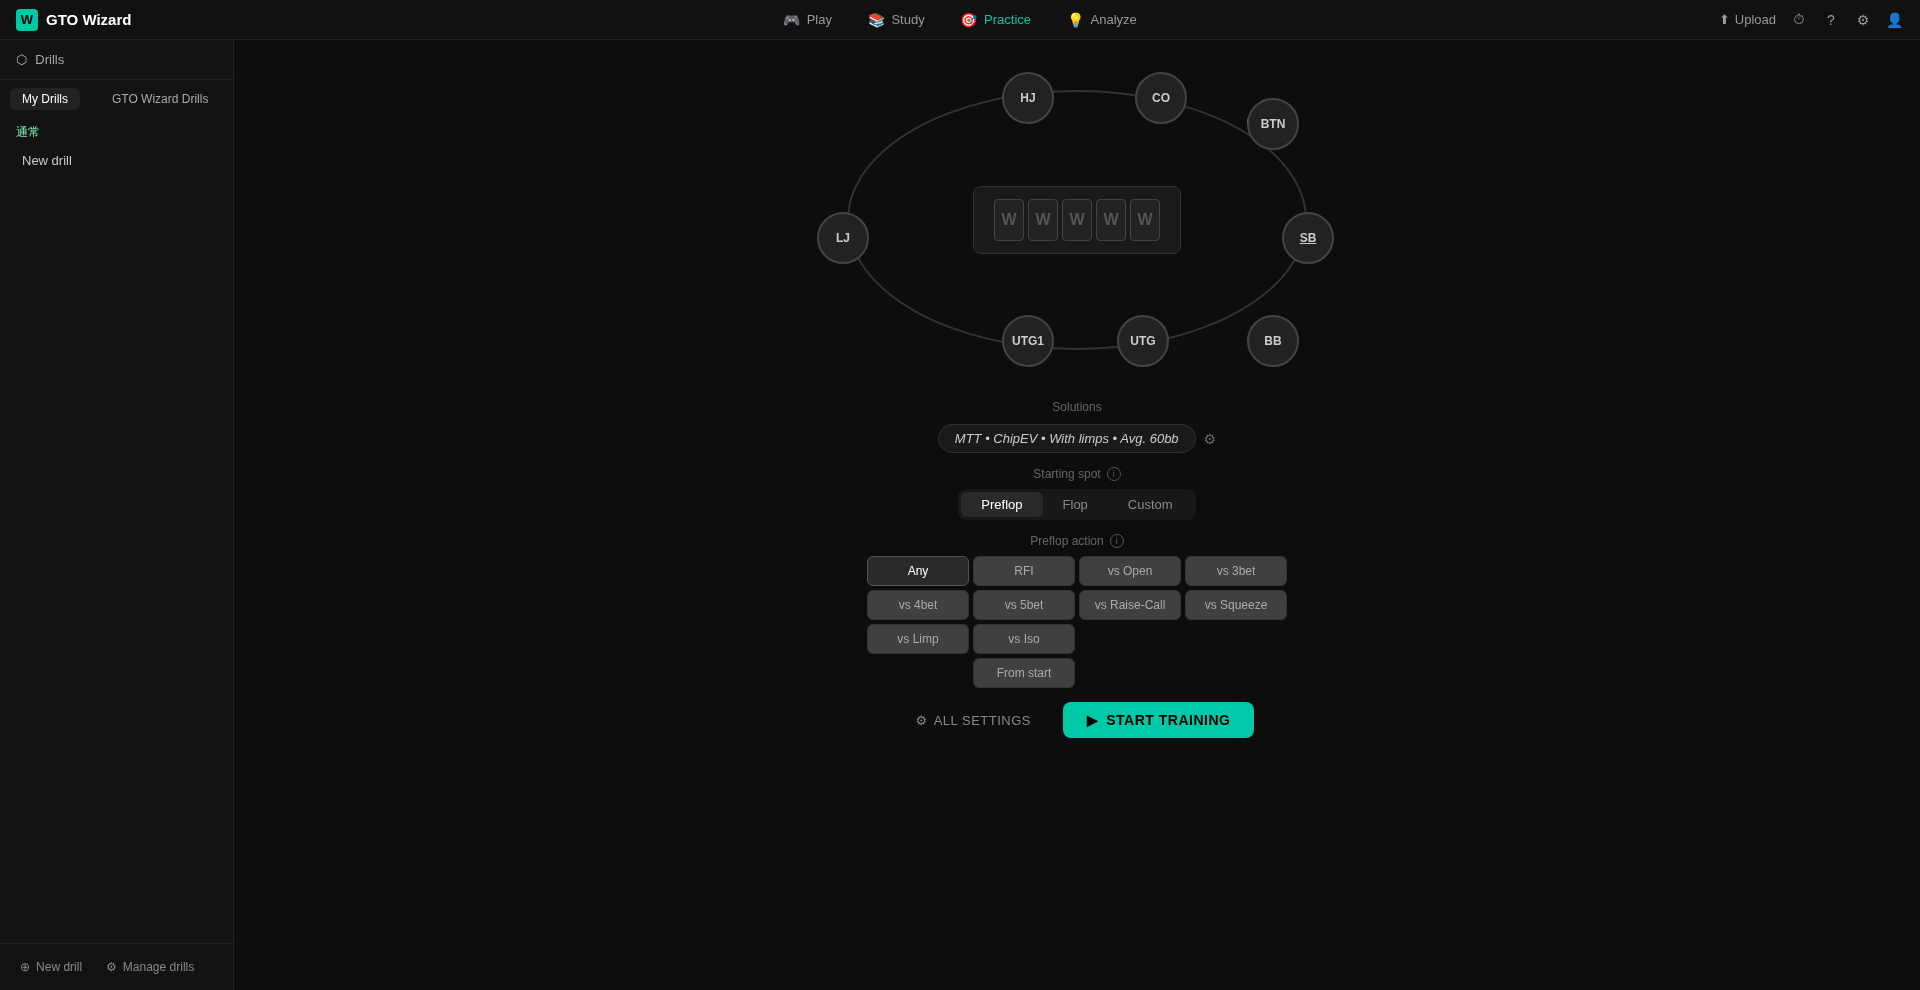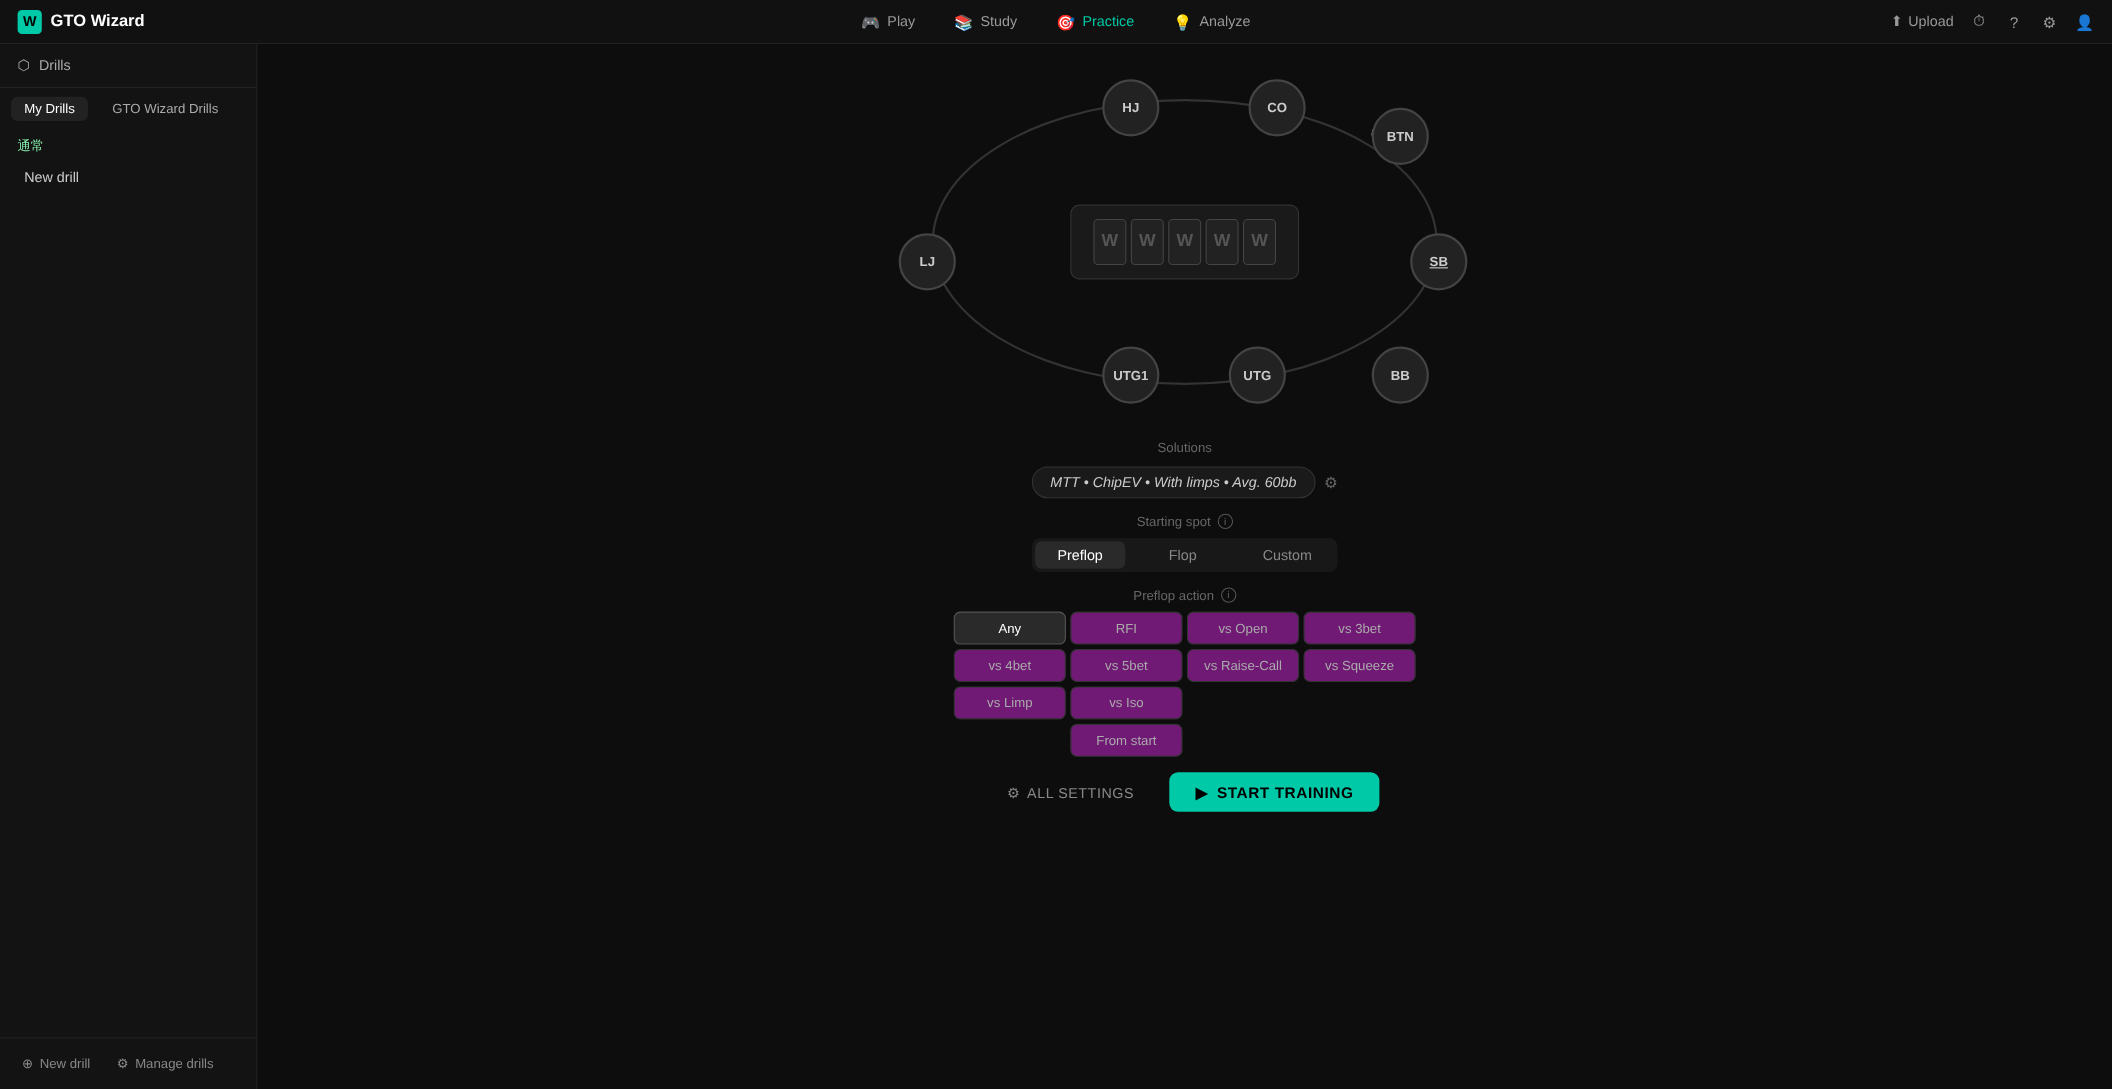--- a/index.html
+++ b/index.html
@@ -109,21 +109,21 @@
       align-items: center;
       gap: 8px;
       padding: 12px 16px;
       font-size: 13px;
       color: #aaa;
       border-bottom: 1px solid #222;
     }
     .sidebar-tabs {
       display: flex;
       padding: 8px 10px 4px;
-      gap: 10px;
+      gap: 20px;
     }
     .sidebar-tab {
       padding: 4px 12px;
       border-radius: 6px;
       font-size: 12px;
       cursor: pointer;
       color: #aaa;
     }
     .sidebar-tab.active {
       background: #222;
@@ -287,21 +287,21 @@
     }
     .spot-label {
       display: flex;
       align-items: center;
       gap: 6px;
       font-size: 12px;
       color: #666;
     }
     .spot-tabs {
       display: flex;
-      gap: 20px;
+      gap: 0;
       background: #181818;
       border-radius: 8px;
       padding: 3px;
       text-align: right;
     }
     .spot-tab {
       padding: 5px 20px;
       border-radius: 6px;
       font-size: 13px;
       cursor: pointer;
@@ -329,21 +329,21 @@
     }
     .action-grid {
       display: grid;
       grid-template-columns: repeat(4, 1fr);
       gap: 4px;
       width: 420px;
     }
     .action-btn {
       padding: 7px 10px;
       border-radius: 6px;
-      background: #701a75;
+      background: #404040;
       border: 1px solid #333;
       color: #aaa;
       font-size: 12px;
       text-align: center;
       cursor: pointer;
     }
     .action-btn.active {
       background: #2a2a2a;
       border-color: #555;
       color: #fff;

